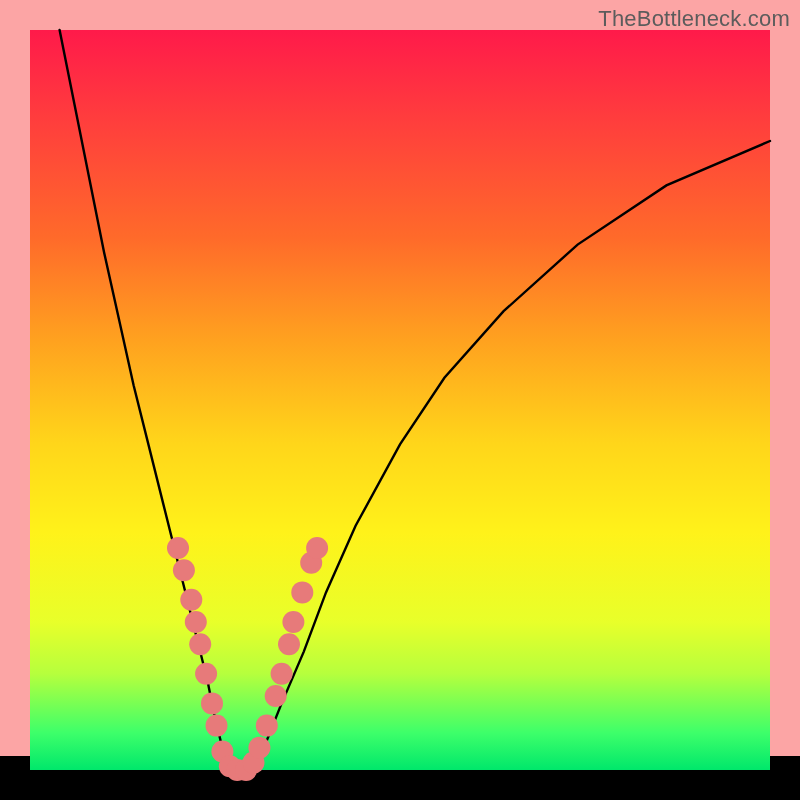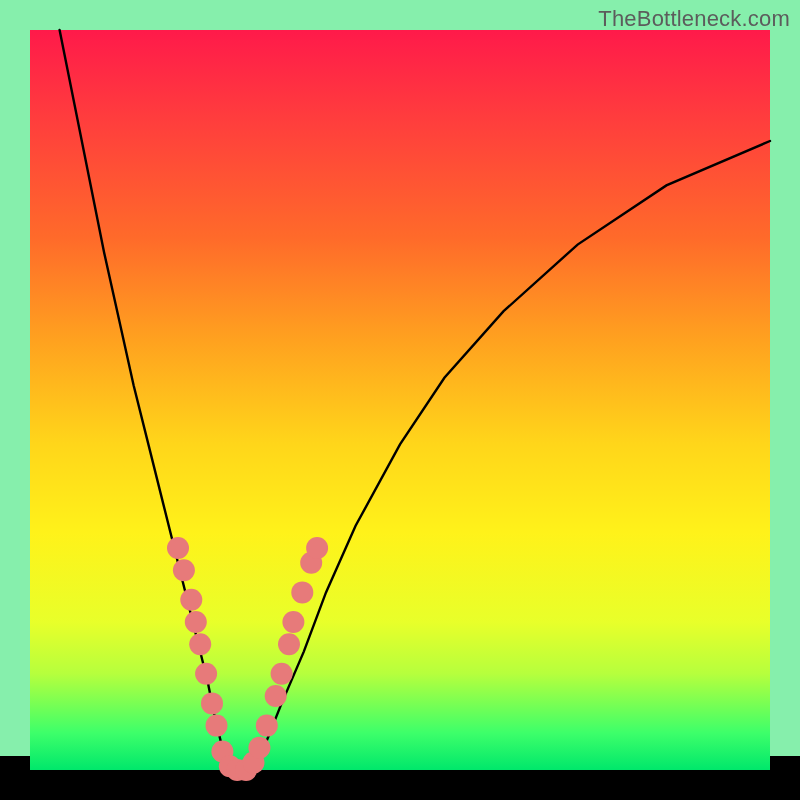--- a/index.html
+++ b/index.html
@@ -8,21 +8,21 @@
     width: 800px;
     height: 800px;
     background: #000;
     font-family: Arial, sans-serif;
     overflow: hidden;
   }
   .frame {
     position: relative;
     width: 800px;
     height: 756px;
-    background: #86efac;
+    background: #fca5a5;
   }
   .plot-area {
     position: absolute;
     left: 30px;
     top: 30px;
     width: 740px;
     height: 740px;
     background: linear-gradient(to bottom,
       #ff1a4a 0%,
       #ff3d3d 12%,

